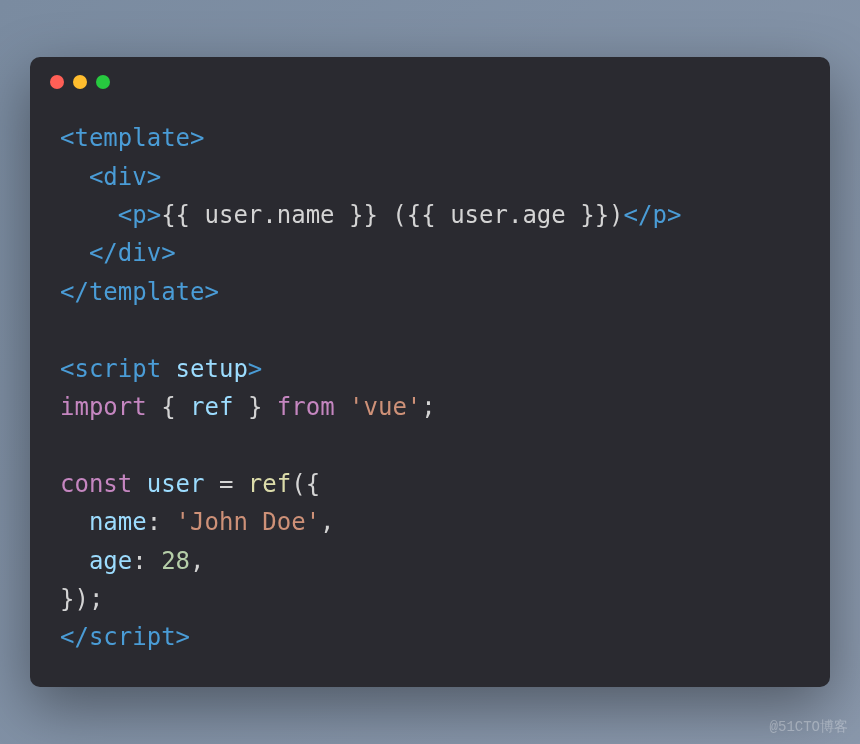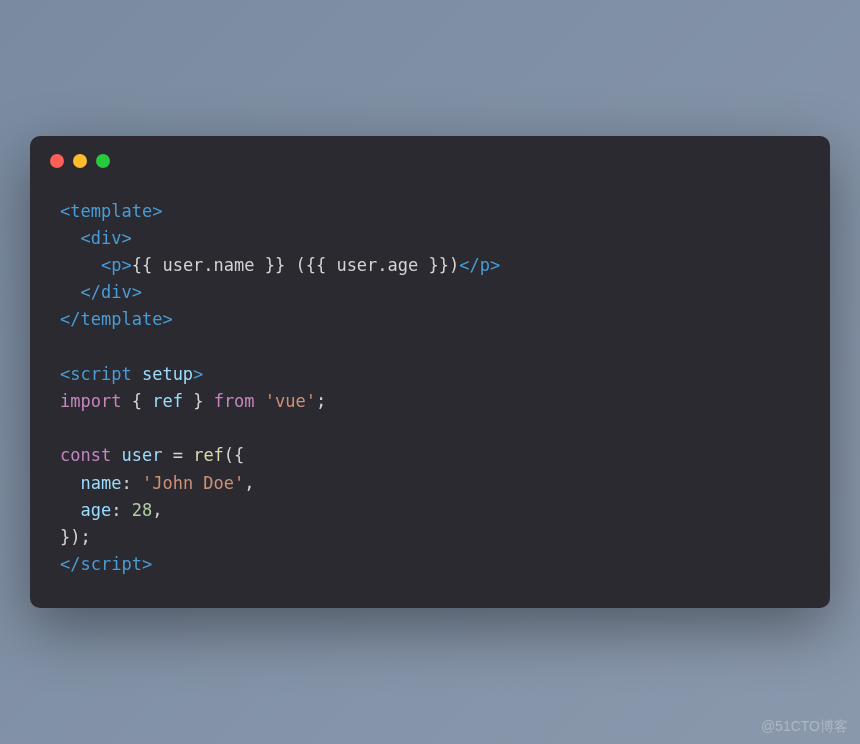--- a/index.html
+++ b/index.html
@@ -38,21 +38,21 @@
       height: 14px;
       border-radius: 50%;
     }
     
     .red { background: #ff5f56; }
     .yellow { background: #ffbd2e; }
     .green { background: #27c93f; }
     
     .code-content {
       padding: 20px 30px 30px 30px;
-      font-size: 17px;
+      font-size: 24px;
       line-height: 1.6;
       color: #d4d4d4;
       white-space: pre;
     }
     
     .tag-bracket { color: #4a9cd6; }
     .tag-name { color: #4a9cd6; }
     .attr-name { color: #9cdcfe; }
     .text { color: #d4d4d4; }
     .keyword { color: #c586c0; }
@@ -63,21 +63,21 @@
     .property { color: #9cdcfe; }
     .number { color: #b5cea8; }
     .punctuation { color: #d4d4d4; }
     
     .watermark {
       position: absolute;
       bottom: 8px;
       right: 12px;
       color: rgba(255,255,255,0.3);
       font-size: 14px;
-      font-family: Liberation Sans, sans-serif;
+      font-family: Liberation Mono, monospace;
     }
   </style>
 </head>
 <body>
 
 <div class="code-window">
   <div class="titlebar">
     <div class="traffic-light red"></div>
     <div class="traffic-light yellow"></div>
     <div class="traffic-light green"></div>

